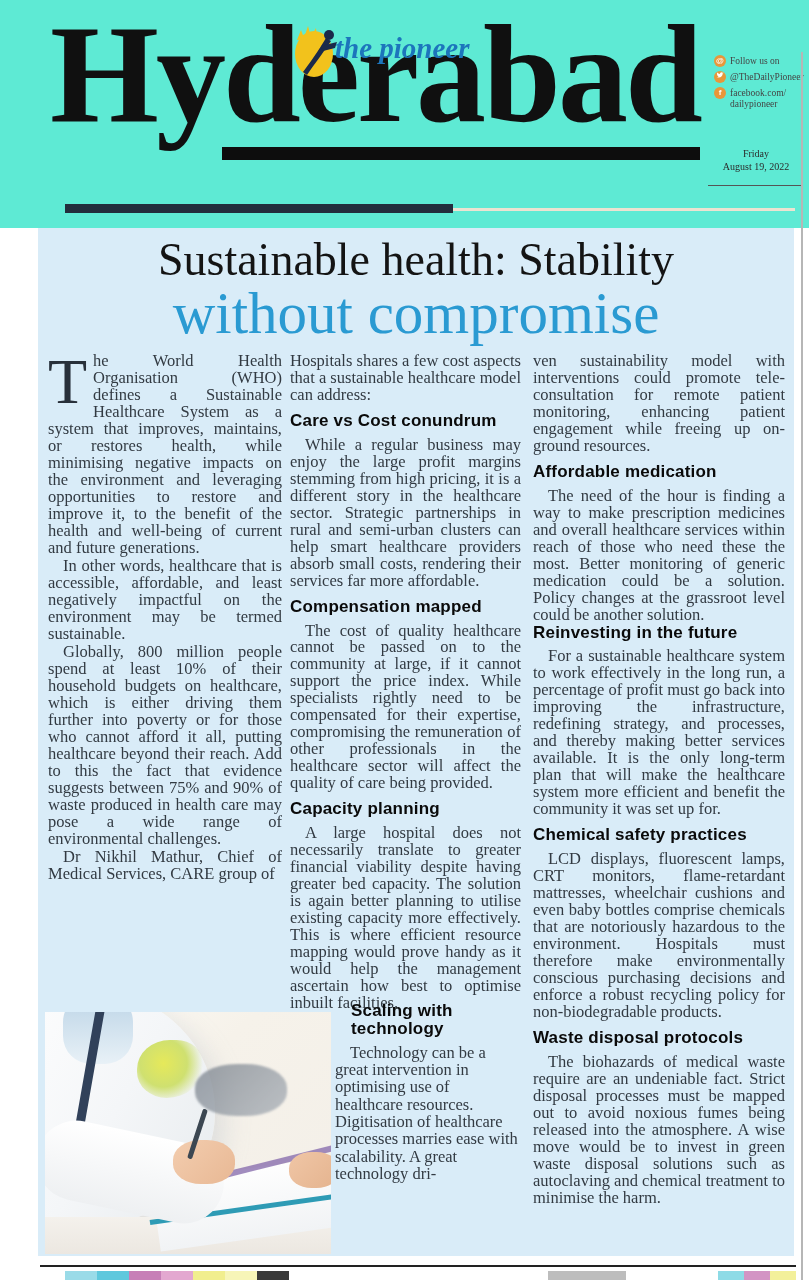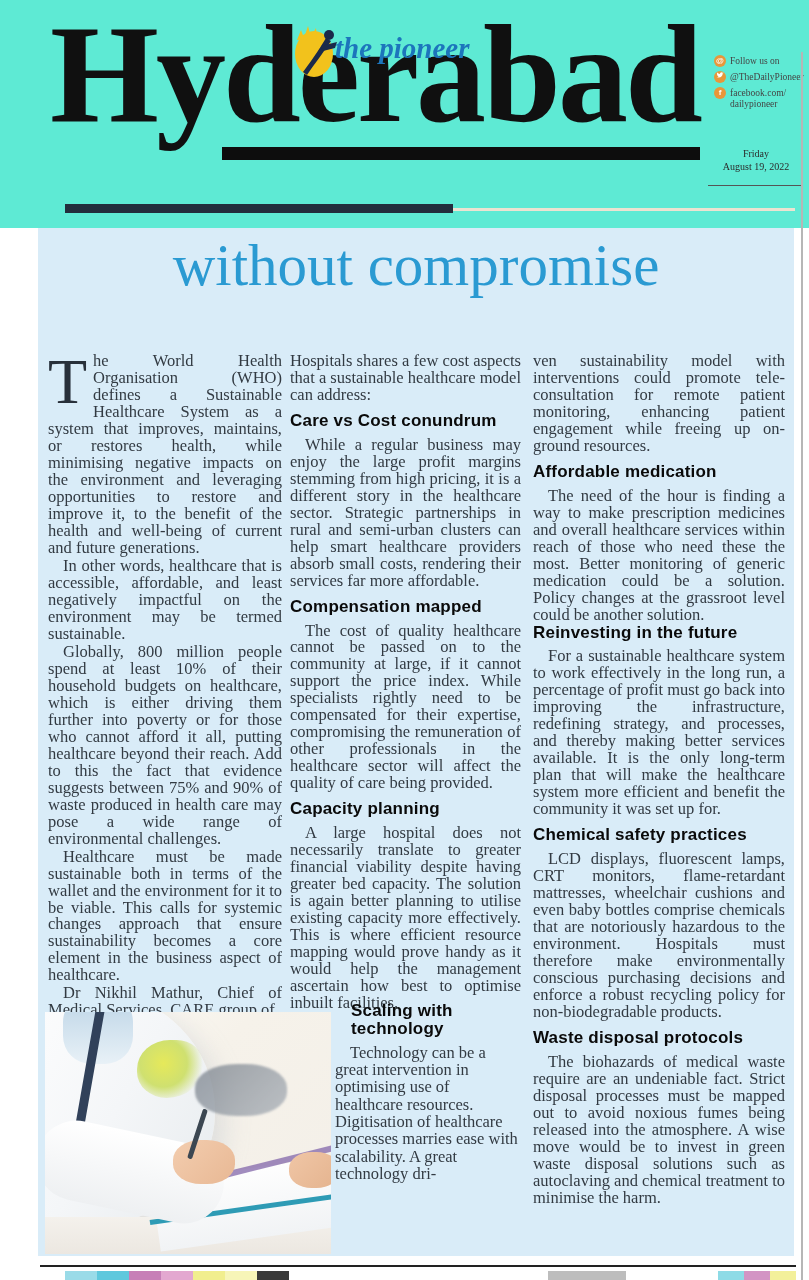--- a/index.html
+++ b/index.html
@@ -161,28 +161,28 @@
 
   <div class="divider-navy"></div>
   <div class="divider-beige"></div>
 </div>
 
 <div class="page-edge"></div>
 
 <div class="article">
 
   <div class="headline">
+    <div class="headline-1">Sustainable health: Stability</div>
     <div class="headline-2">without compromise</div>
   </div>
 
   <div class="col col1">
     <p><span class="dropcap">T</span><span>he World Health Organisation (WHO) defines a Sustainable Healthcare System as a system that improves, maintains, or restores health, while minimising negative impacts on the environment and leveraging opportunities to restore and improve it, to the benefit of the health and well-being of current and future generations.</span></p>
     <p class="ind">In other words, healthcare that is accessible, affordable, and least negatively impactful on the environment may be termed sustainable.</p>
     <p class="ind">Globally, 800 million people spend at least 10% of their household budgets on healthcare, which is either driving them further into poverty or for those who cannot afford it all, putting healthcare beyond their reach. Add to this the fact that evidence suggests between 75% and 90% of waste produced in health care may pose a wide range of environmental challenges.</p>
-    <p class="ind">Healthcare must be made sustainable both in terms of the wallet and the environment for it to be viable. This calls for systemic changes approach that ensure sustainability becomes a core element in the business aspect of healthcare.</p>
     <p class="ind">Dr Nikhil Mathur, Chief of Medical Services, CARE group of</p>
   </div>
 
   <div class="col col2">
     <p>Hospitals shares a few cost aspects that a sustainable healthcare model can address:</p>
     <h3>Care vs Cost conundrum</h3>
     <p class="ind">While a regular business may enjoy the large profit margins stemming from high pricing, it is a different story in the healthcare sector. Strategic partnerships in rural and semi-urban clusters can help smart healthcare providers absorb small costs, rendering their services far more affordable.</p>
     <h3>Compensation mapped</h3>
     <p class="ind">The cost of quality healthcare cannot be passed on to the community at large, if it cannot support the price index. While specialists rightly need to be compensated for their expertise, compromising the remuneration of other professionals in the healthcare sector will affect the quality of care being provided.</p>
     <h3>Capacity planning</h3>

